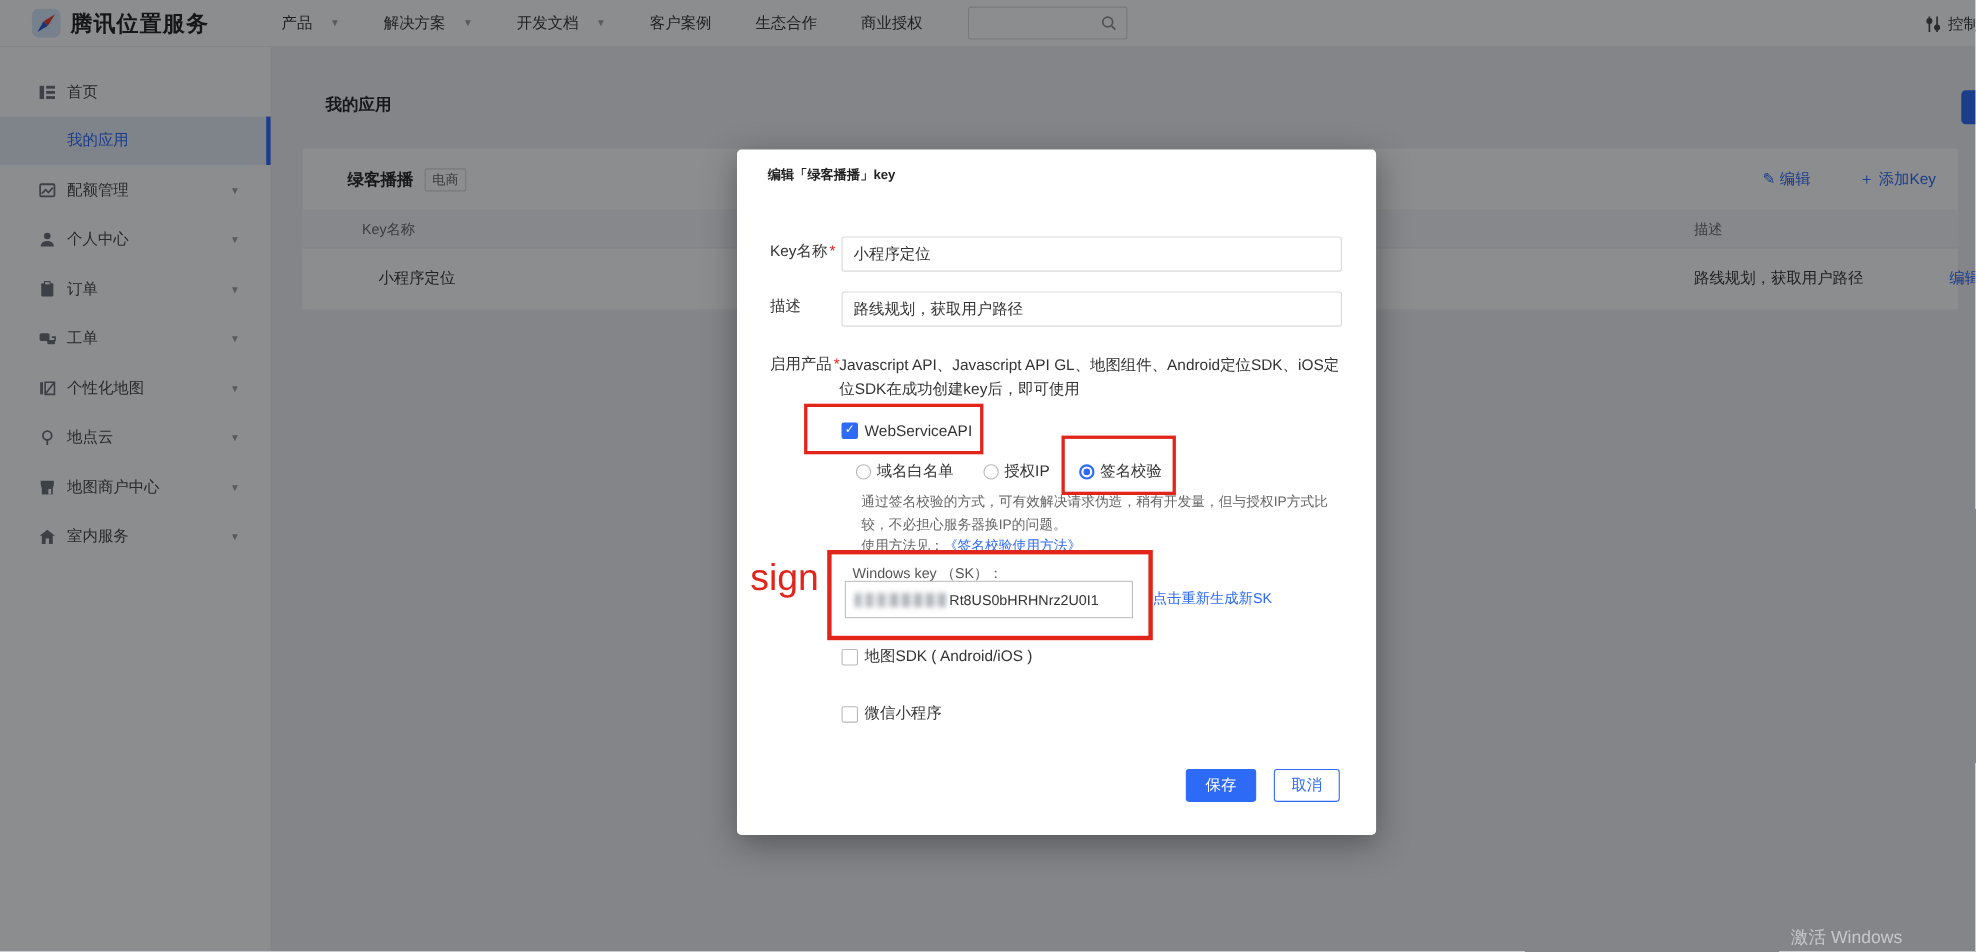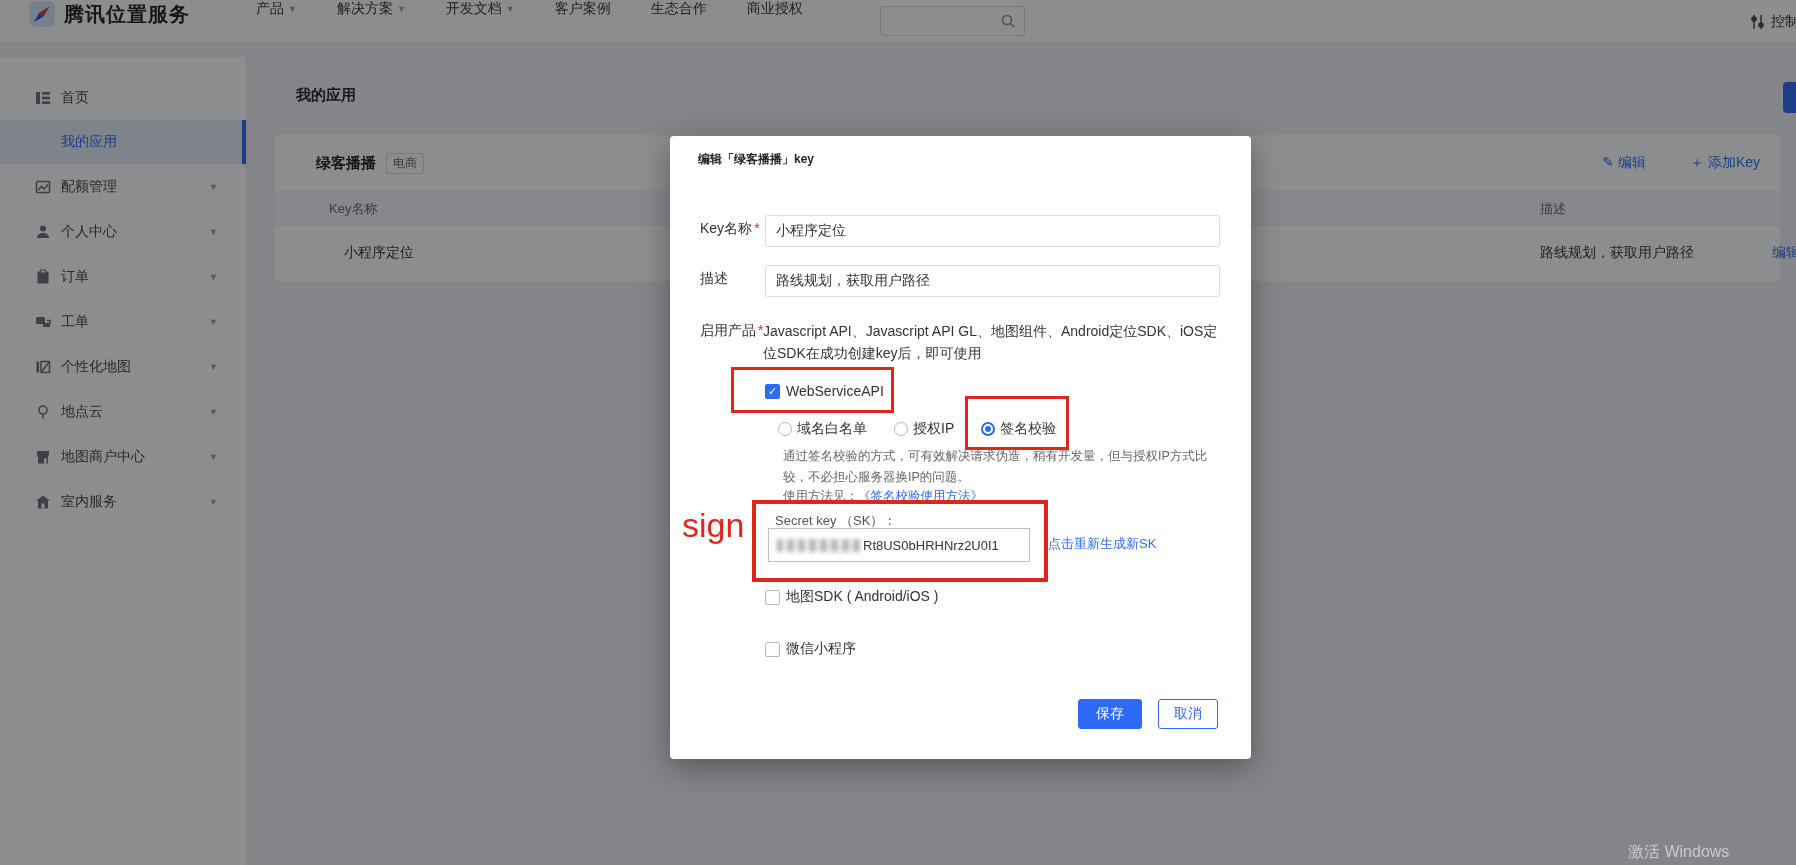--- a/index.html
+++ b/index.html
@@ -1,33 +1,33 @@
 <!DOCTYPE html>
 <html><head>
 <meta charset="utf-8">
 <style>
   html,body{margin:0;padding:0;background:#dfe3e8;}
   #app{position:relative;width:1796px;height:865px;overflow:hidden;background:#eef0f4;
        font-family:"Liberation Sans","DejaVu Sans",sans-serif;color:#333;}
   
   .navbar{position:absolute;left:0;top:0;width:1796px;height:43px;background:#fff;
-          display:flex;align-items:flex-start;box-sizing:border-box;border-bottom:1px solid #eee;}
+          display:flex;align-items:center;box-sizing:border-box;border-bottom:1px solid #eee;}
   .logo{display:flex;align-items:center;margin-left:28px;}
   .brand{font-size:20px;font-weight:700;color:#1f1f1f;margin-left:8px;letter-spacing:1px;}
   .nav-menu{display:flex;align-items:center;margin-left:66px;gap:40px;}
-  .nav-item{font-size:14px;color:#333;display:flex;align-items:center;gap:4px;cursor:pointer;white-space:nowrap;}
+  .nav-item{font-size:14px;color:#333;display:flex;align-items:center;gap:16px;cursor:pointer;white-space:nowrap;}
   .caret{font-size:9px;color:#9aa0a6;line-height:1;}
   .nav-search{position:absolute;left:880px;top:6px;width:145px;height:30px;border:1px solid #d9d9d9;
               border-radius:3px;display:flex;align-items:center;background:#fff;box-sizing:border-box;}
   .nav-search input{flex:1;border:none;outline:none;height:26px;margin-left:8px;font-size:13px;min-width:0;background:transparent;}
   .nav-search .mag{margin-right:8px;}
   .console{position:absolute;left:1750px;top:0;height:43px;display:flex;align-items:center;gap:6px;
            font-size:14px;color:#333;white-space:nowrap;}
   
-  .sidebar{position:absolute;left:0;top:57px;bottom:0;width:247px;background:#fff;box-sizing:border-box;
+  .sidebar{position:absolute;left:0;top:43px;bottom:0;width:247px;background:#fff;box-sizing:border-box;
            border-right:1px solid #e8e8e8;padding-top:18px;}
   .side-item{position:relative;height:45px;display:flex;align-items:center;padding-left:34px;cursor:pointer;}
   .side-item .s-ico{width:17px;height:17px;margin-right:10px;display:flex;align-items:center;justify-content:center;}
   .side-item .s-label{font-size:14px;color:#444;}
   .side-item .s-caret{position:absolute;right:28px;font-size:9px;color:#9aa0a6;}
   .side-item.active .s-label{color:#2d6af6;}
   .side-item.sub{background:#e7ecf6;height:44px;}
   .side-item.sub .s-label{margin-left:27px;color:#2d6af6;}
   .side-item.sub .s-bar{position:absolute;right:0;top:0;bottom:0;width:4px;background:#2d6af6;}
   
@@ -311,21 +311,21 @@
           <span class="rdot"></span>
           <span>签名校验</span>
         </span>
     </div>
 
     <div class="sig-para">通过签名校验的方式，可有效解决请求伪造，稍有开发量，但与授权IP方式比较，不必担心服务器换IP的问题。</div>
     <div class="usage-row">
       <span>使用方法见：</span><a href="#">《签名校验使用方法》</a>
     </div>
 
-    <span class="sk-label">Secret key （SK）：</span>
+    <span class="sk-label">Windows key （SK）：</span>
     <div class="sk-input">
       <span class="sk-blur"></span>
       <span class="sk-text">Rt8US0bHRHNrz2U0I1</span>
     </div>
     <a href="#" class="regen link" style="font-size:13px;">点击重新生成新SK</a>
 
     <div class="cb-row" style="left:95px;top:452px;">
       <span class="cbox"></span>
       <span>地图SDK ( Android/iOS )</span>
     </div>

